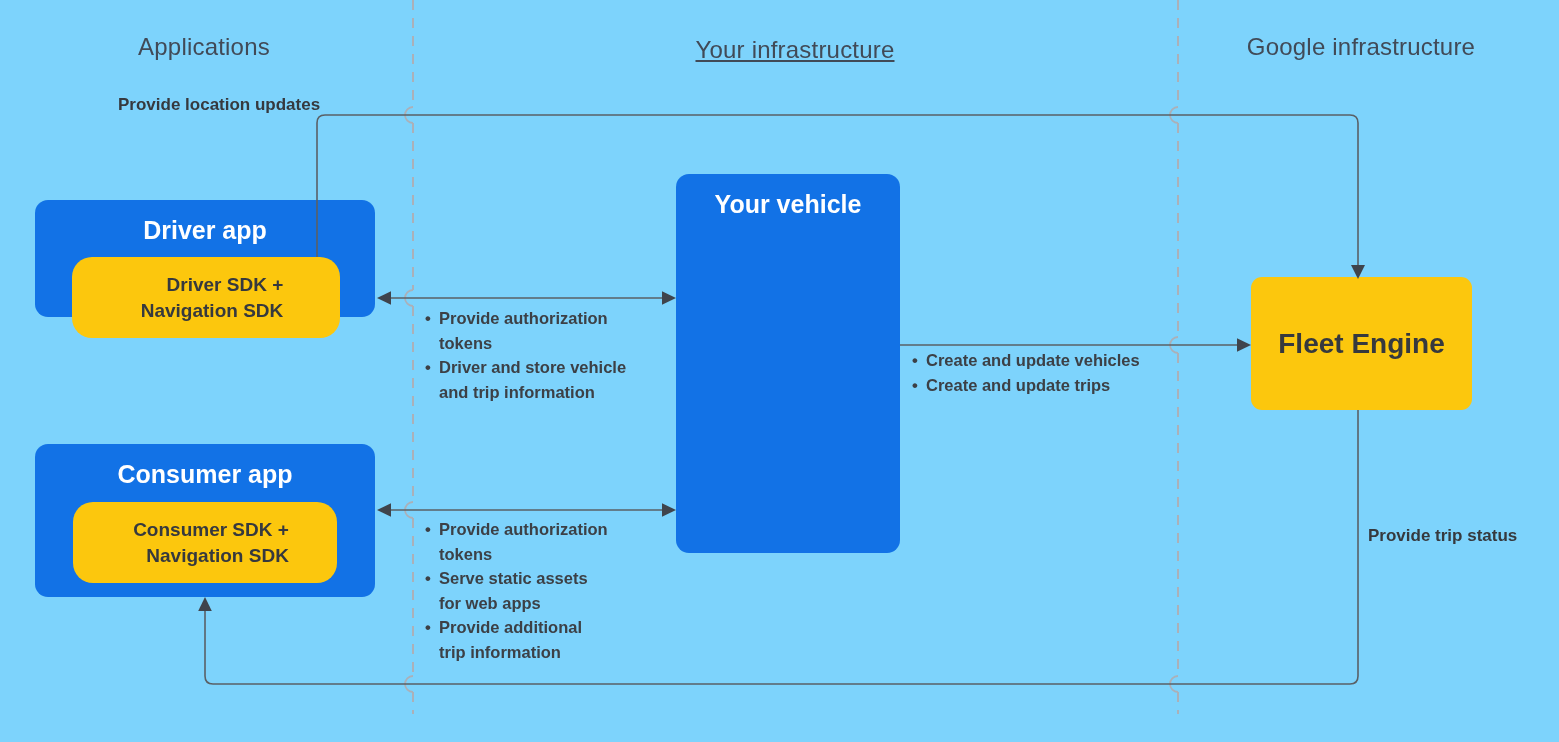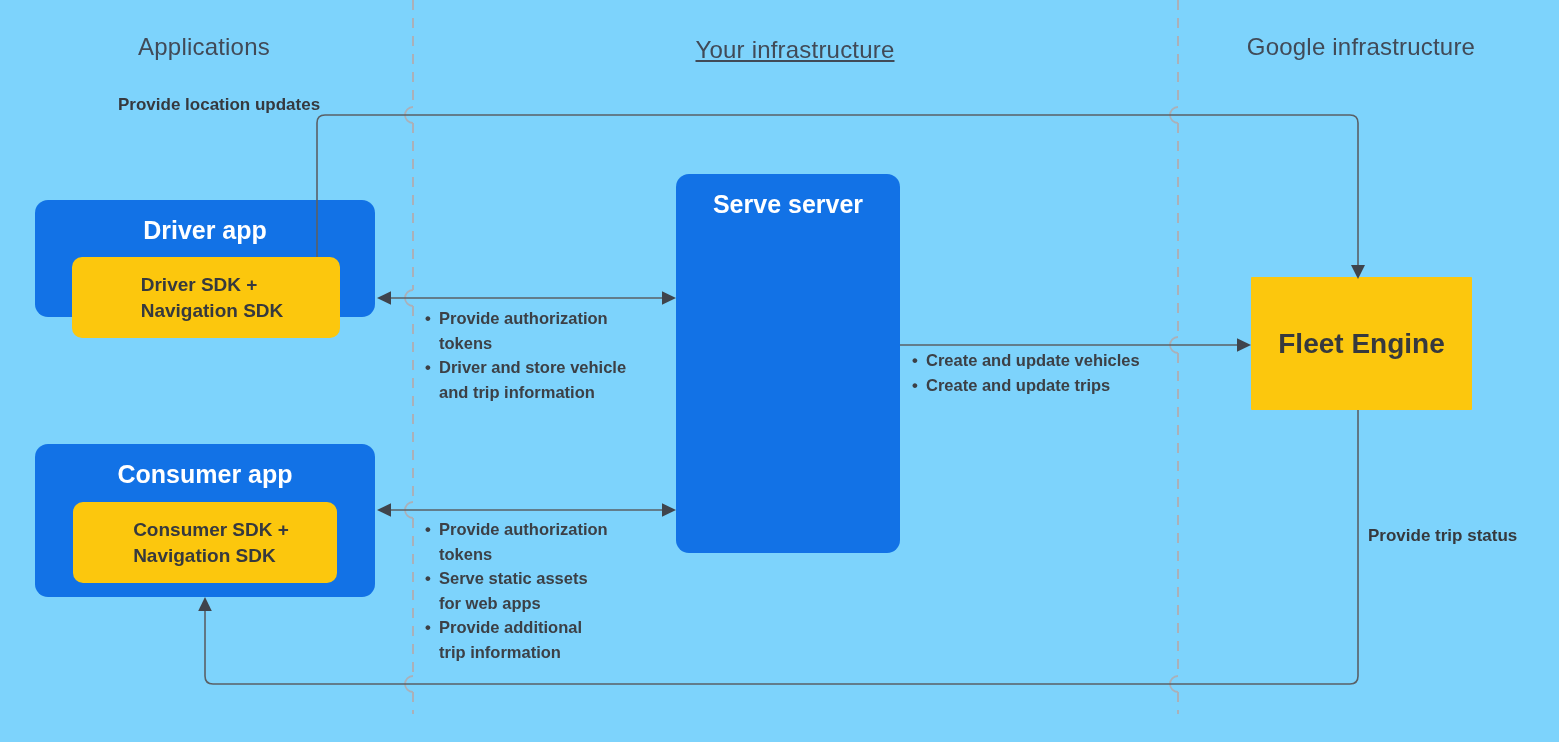--- a/index.html
+++ b/index.html
@@ -38,42 +38,42 @@
   .node-title {
     text-align: center;
     font-weight: 700;
     font-size: 25px;
     color: #ffffff;
     padding-top: 16px;
   }
   .sdk-box {
     position: absolute;
     background: var(--node-yellow);
-    border-radius: 10px;
+    border-radius: 20px;
     display: flex;
     align-items: center;
     justify-content: center;
-    text-align: left;
+    text-align: right;
     font-weight: 700;
     font-size: 19px;
     line-height: 26px;
     color: var(--text-dark);
     white-space: pre-line;
     padding-left: 12px;
   }
   #driver-app   { left: 35px; top: 200px; width: 340px; height: 117px; }
   #driver-sdk   { left: 37px; top: 57px;  width: 268px; height: 81px; }
   #consumer-app { left: 35px; top: 444px; width: 340px; height: 153px; }
   #consumer-sdk { left: 38px; top: 58px;  width: 264px; height: 81px; }
   #your-server  { left: 676px; top: 174px; width: 224px; height: 379px; }
   #fleet-engine {
     position: absolute;
     left: 1251px; top: 277px; width: 221px; height: 133px;
     background: var(--node-yellow);
-    border-radius: 1px;
+    border-radius: 11px;
     display: flex; align-items: center; justify-content: center;
     font-weight: 700; font-size: 28px; color: var(--text-dark);
   }
 
   
   .edge-label {
     position: absolute;
     font-weight: 700;
     font-size: 17px;
     color: var(--text-dark);
@@ -133,21 +133,21 @@
 Navigation SDK</div>
   </div>
 
   <div class="node-blue" id="consumer-app">
     <div class="node-title">Consumer app</div>
     <div class="sdk-box" id="consumer-sdk">Consumer SDK +
 Navigation SDK</div>
   </div>
 
   <div class="node-blue" id="your-server">
-    <div class="node-title">Serve server</div>
+    <div class="node-title">Your vehicle</div>
   </div>
 
   <div id="fleet-engine">
     <span>Fleet Engine</span>
   </div>
 
   <svg id="connectors" viewBox="0 0 1559 742" xmlns="http://www.w3.org/2000/svg">
 
     <g>
       <path class="dash-line" d="M 413 0 L 413 107"></path>

